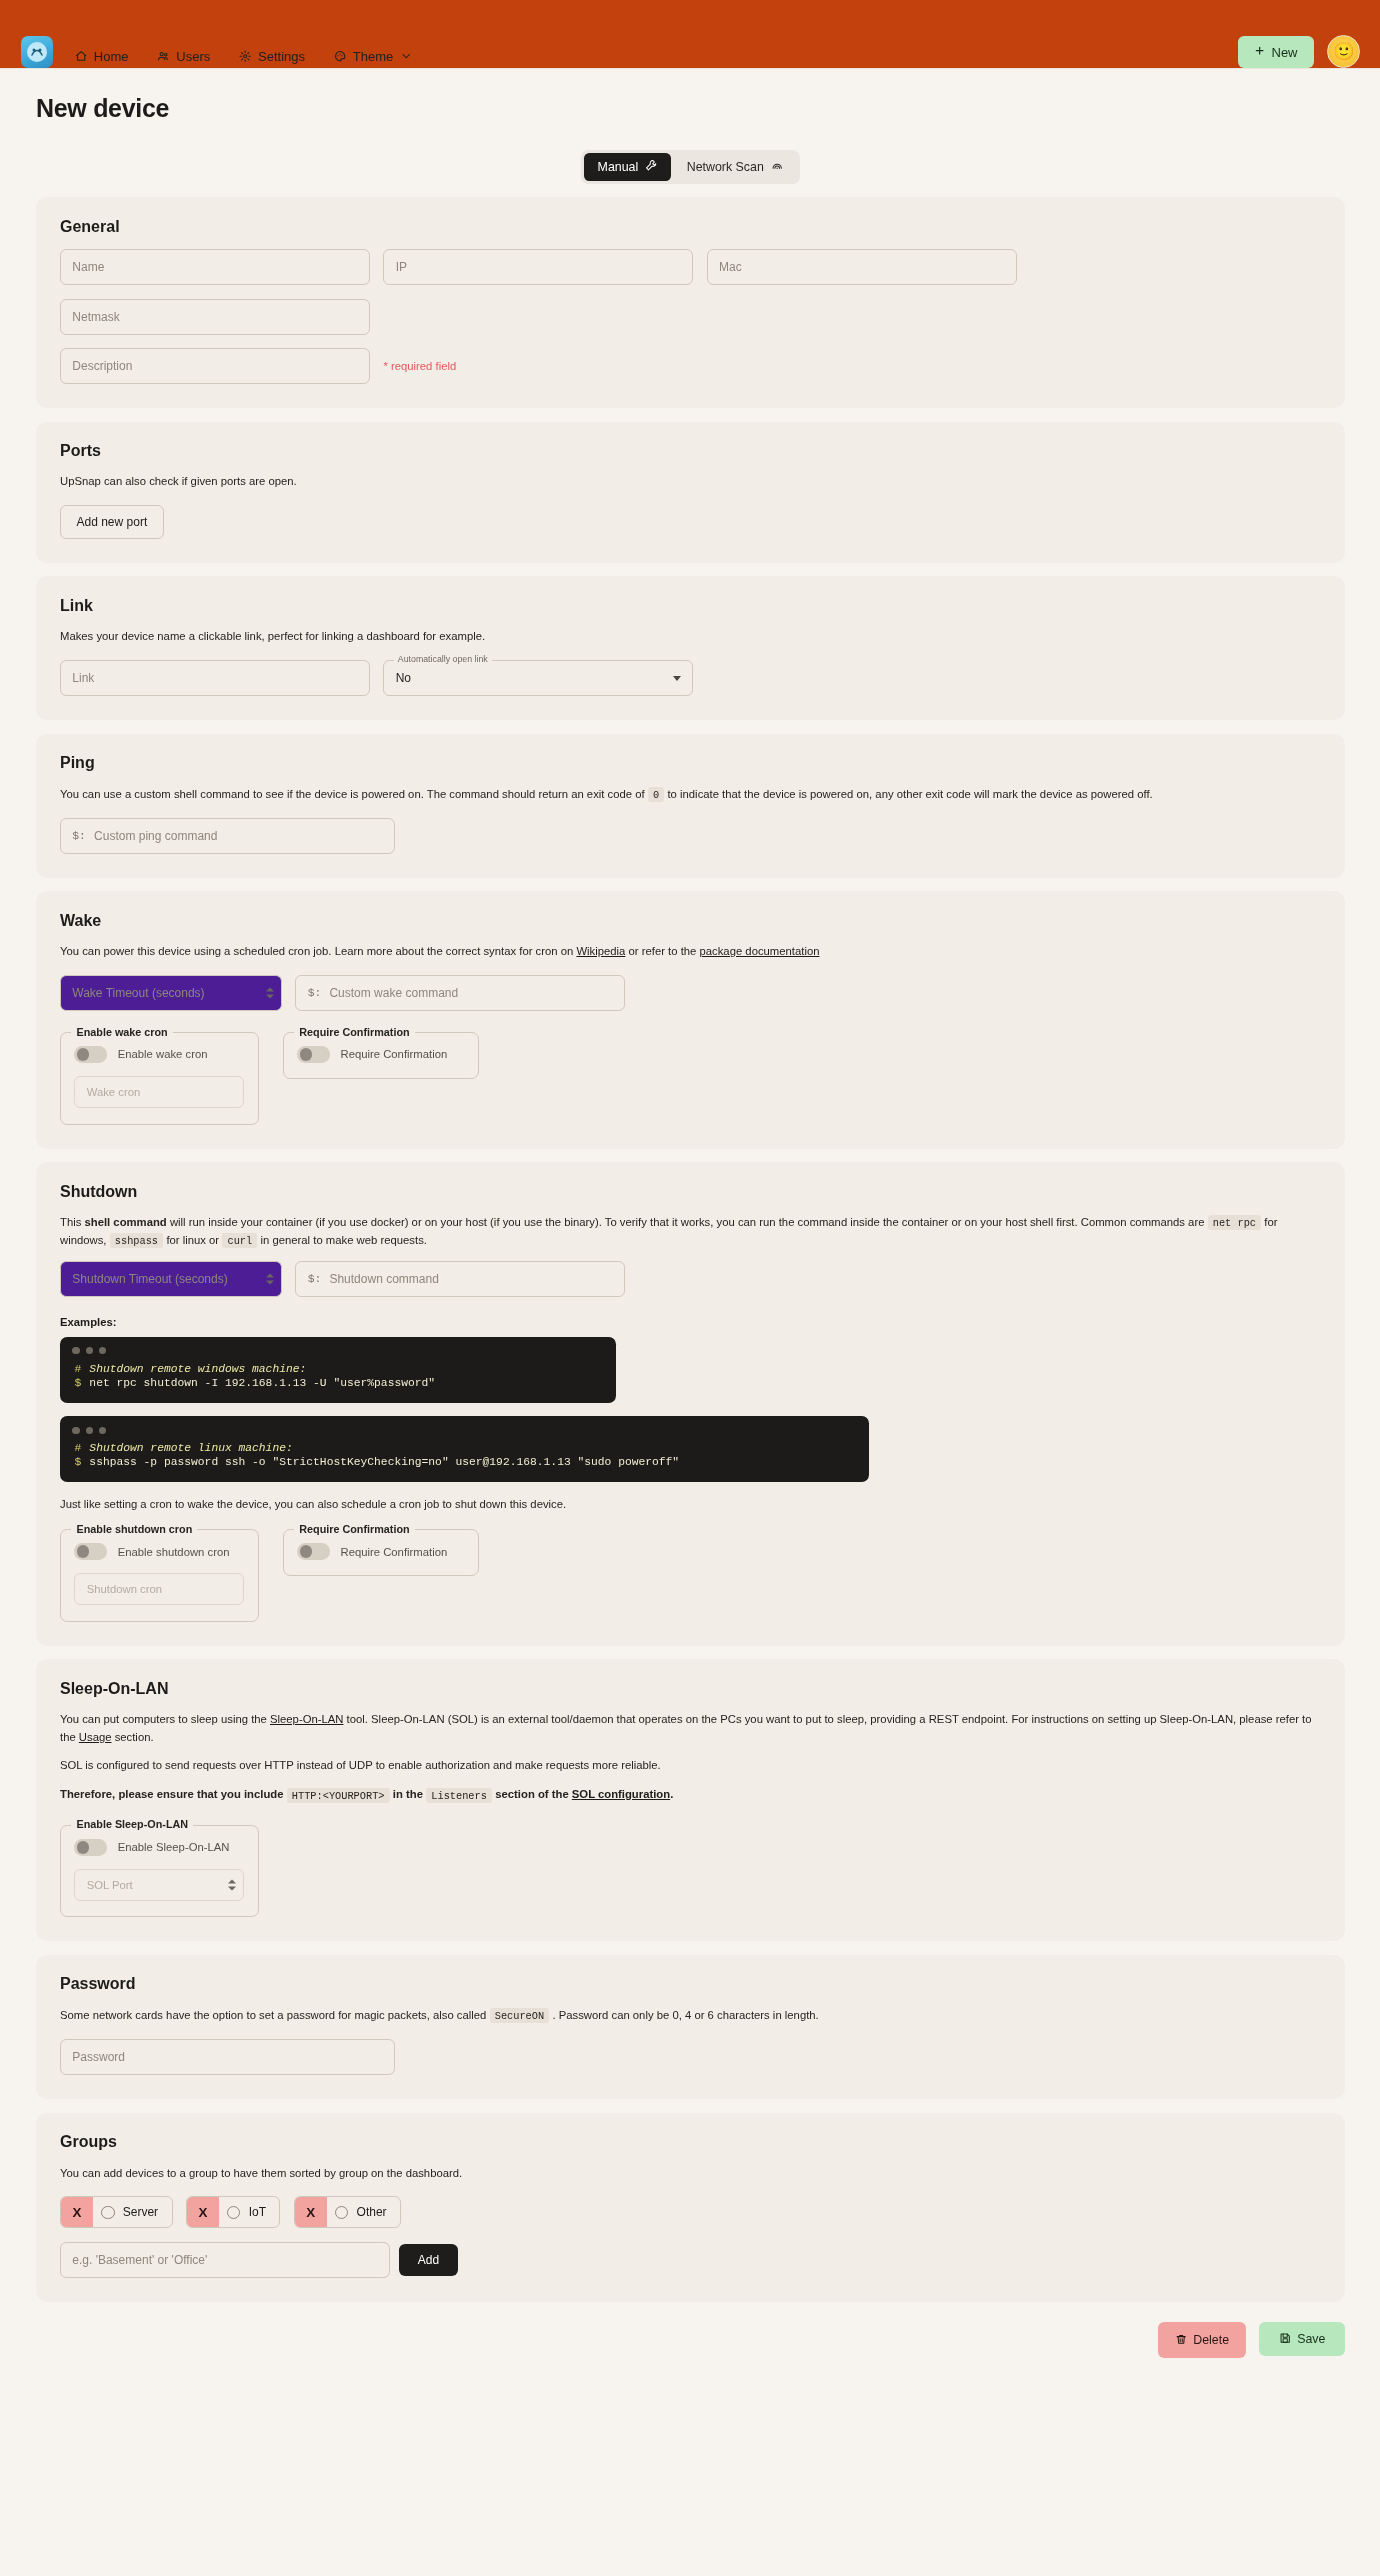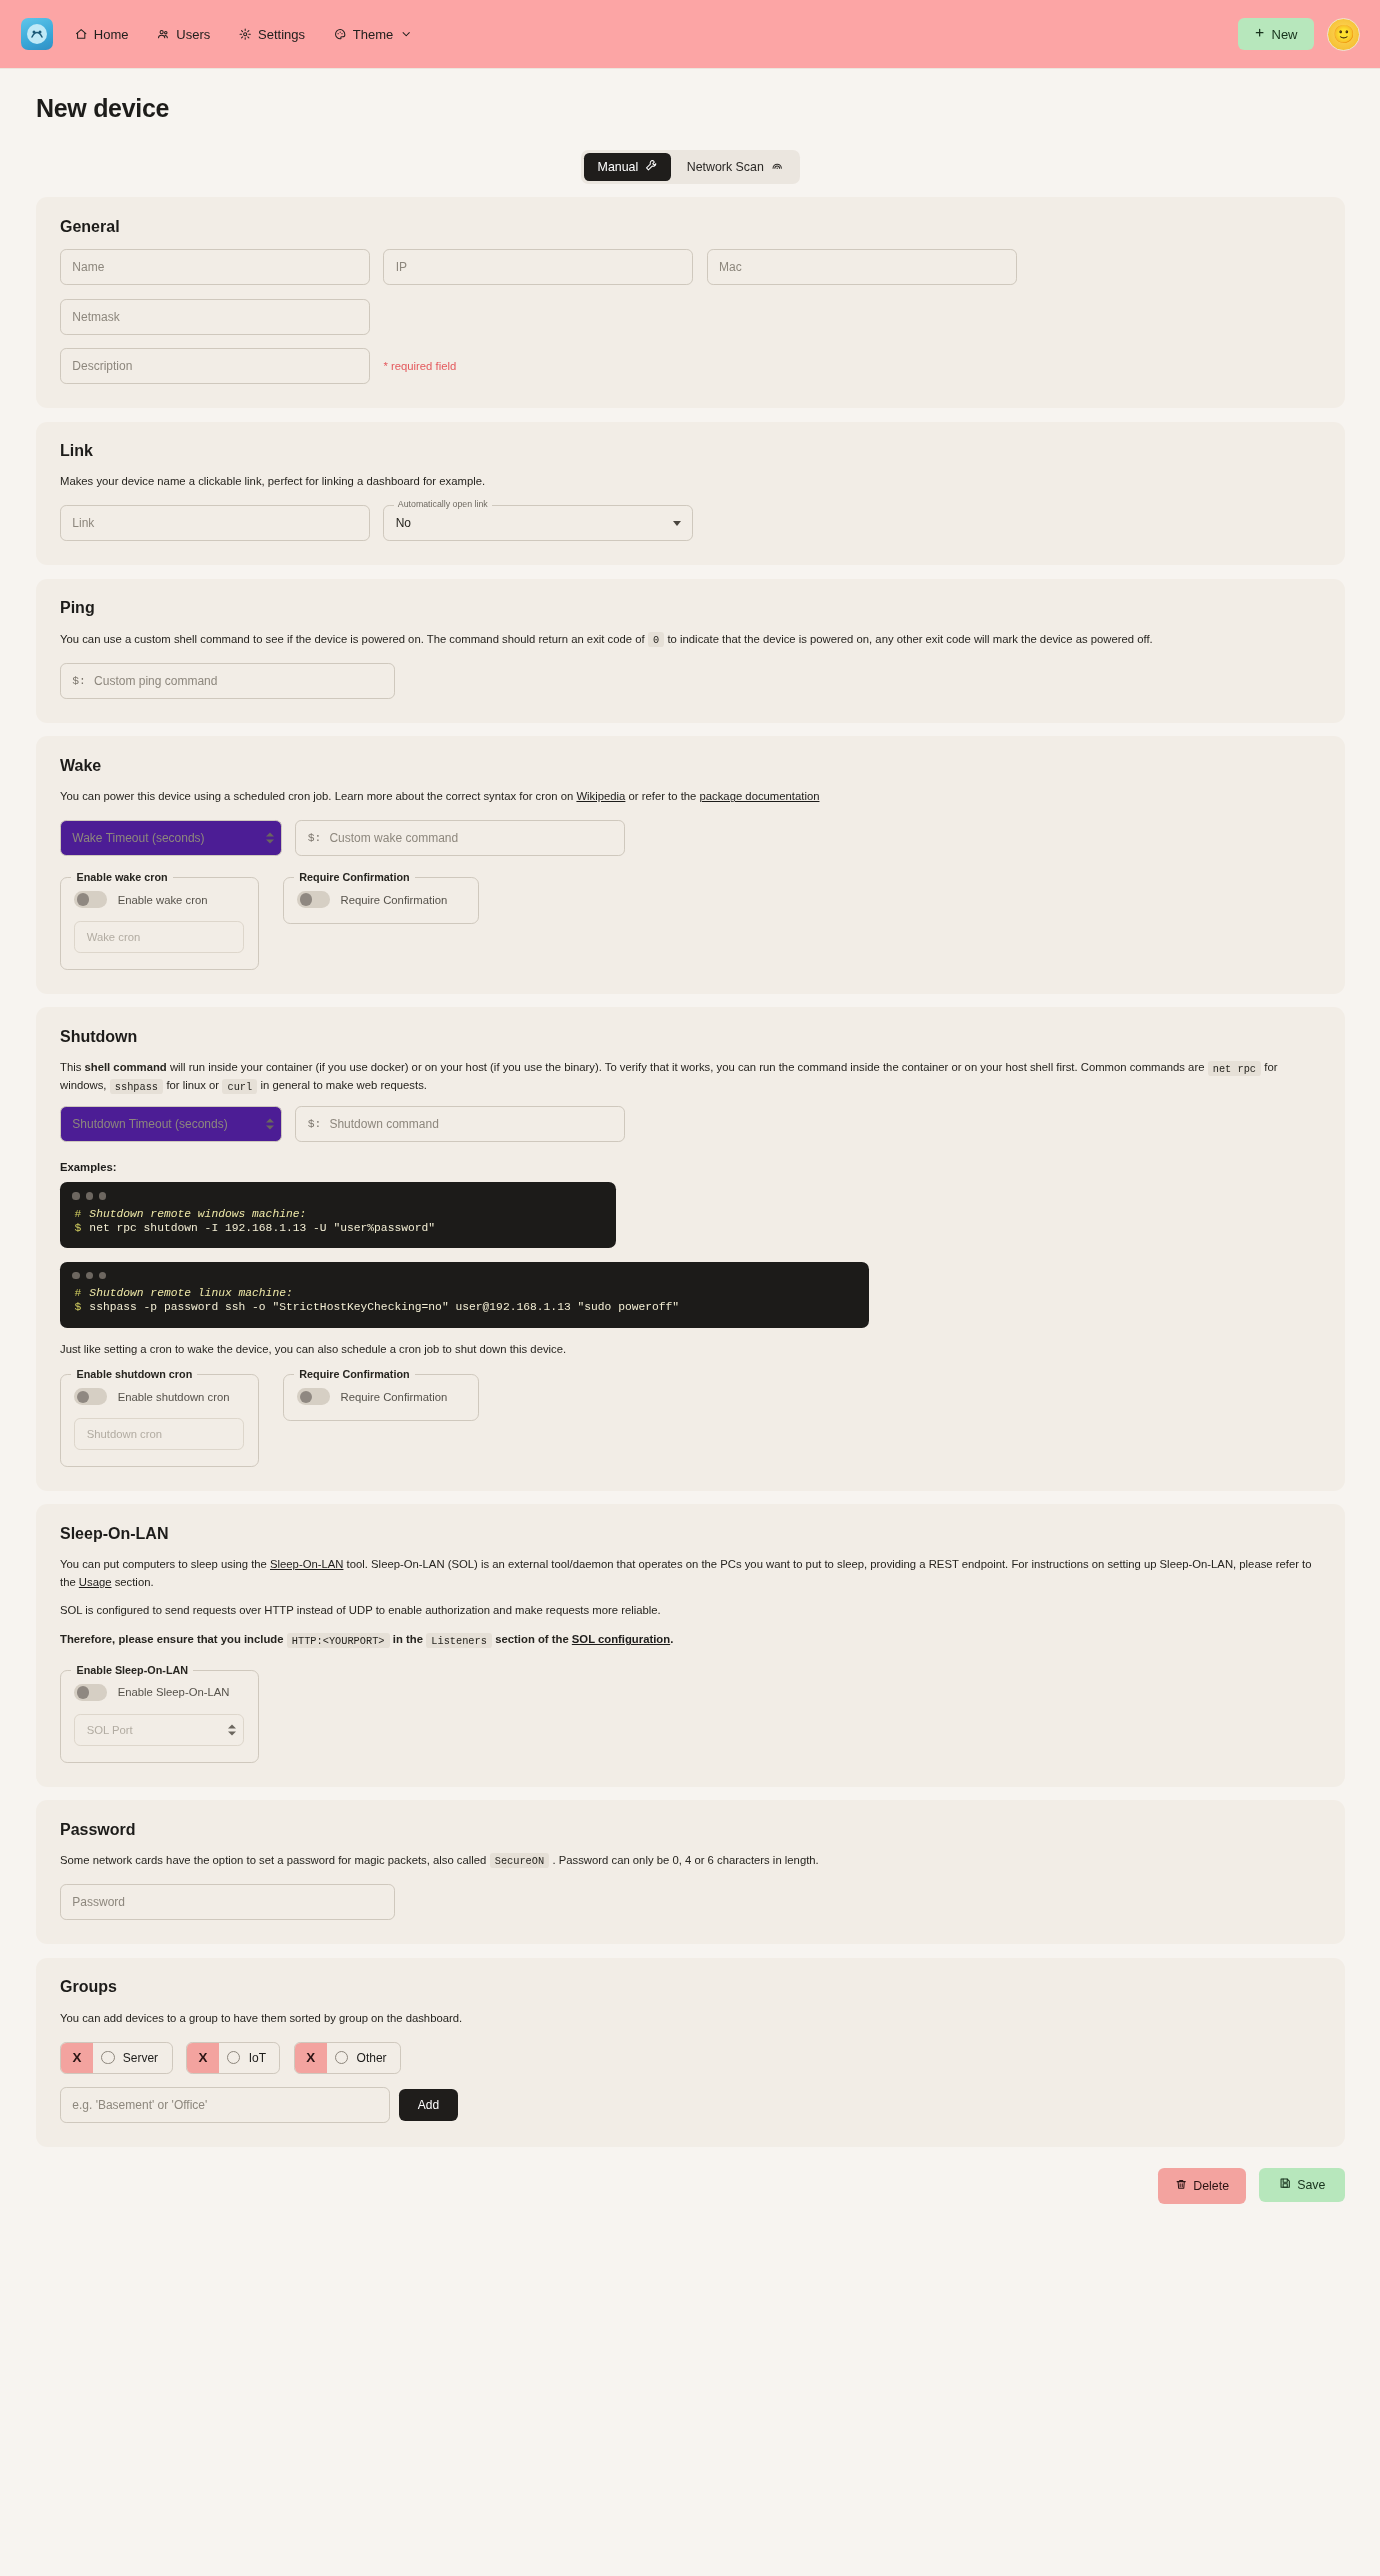--- a/index.html
+++ b/index.html
@@ -9,23 +9,23 @@
     background: #f7f4f0;
     font-family: "Liberation Sans", sans-serif;
     color: #1d1c1a;
     -webkit-font-smoothing: antialiased;
   }
   .page { width: 1381px; min-height: 2963px; position: relative; }
 
   
   .navbar {
     height: 69px;
-    background: #fca5a5;
+    background: #c2410c;
     display: flex;
-    align-items: center;
+    align-items: flex-end;
     padding: 0 20.6px;
     gap: 0;
     border-bottom: 0.5px solid #ece6dd;
   }
   .logo {
     width: 32px; height: 32px;
     border-radius: 7.2px;
     background: linear-gradient(160deg,#5ec6ea 0%, #3ba7d8 60%, #2f8fc4 100%);
     display:flex; align-items:center; justify-content:center;
     margin-right: 19.6px;
@@ -448,20 +448,25 @@
       </div>
     </div>
     <div class="row" style="margin-top:13.4px; align-items:center;">
       <div class="field w1">
         <span class="ph">Description</span>
       </div>
       <div class="required">* required field</div>
     </div>
   </div>
 
+  <div class="card">
+    <h2>Ports</h2>
+    <p class="desc">UpSnap can also check if given ports are open.</p>
+    <button class="btn-outline">Add new port</button>
+  </div>
 
   <div class="card">
     <h2>Link</h2>
     <p class="desc">Makes your device name a clickable link, perfect for linking a dashboard for example.</p>
     <div class="row">
       <div class="field w-link">
         <span class="ph">Link</span>
       </div>
       <div class="select-wrap">
         <span class="select-label">Automatically open link</span>

